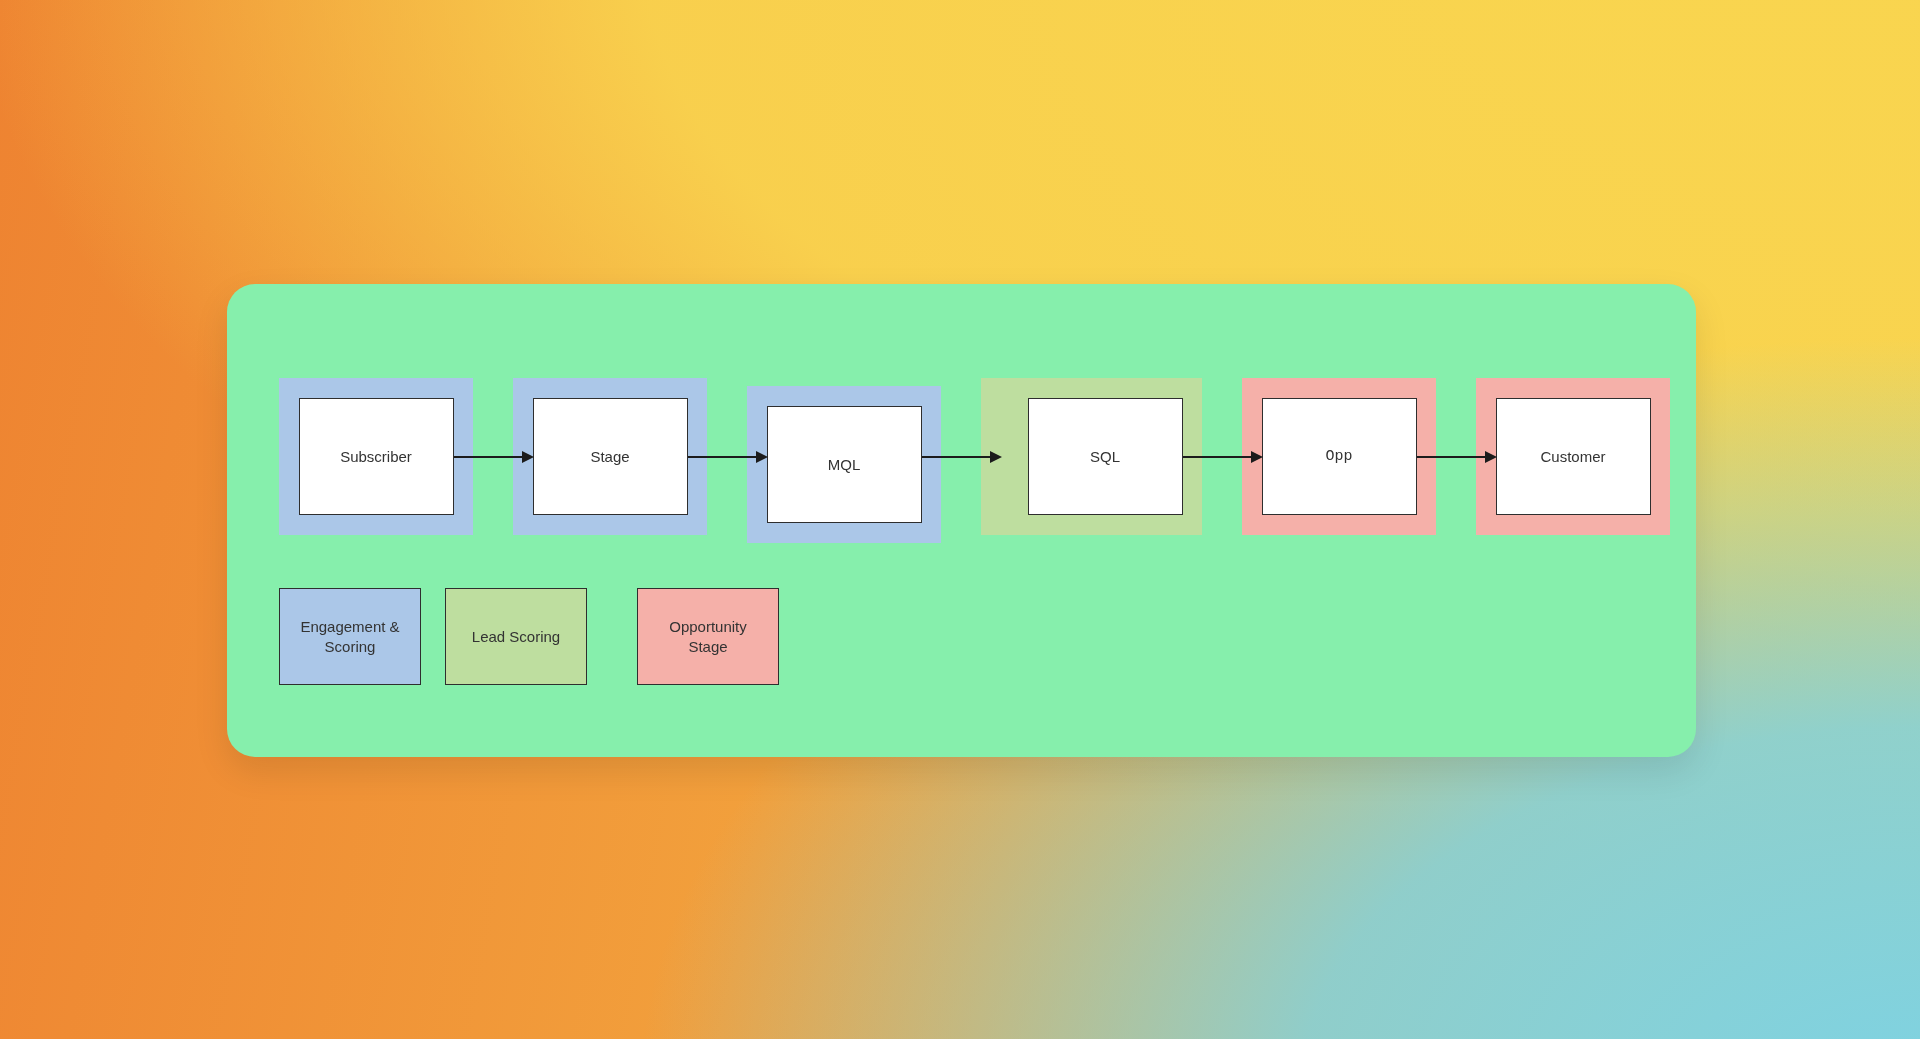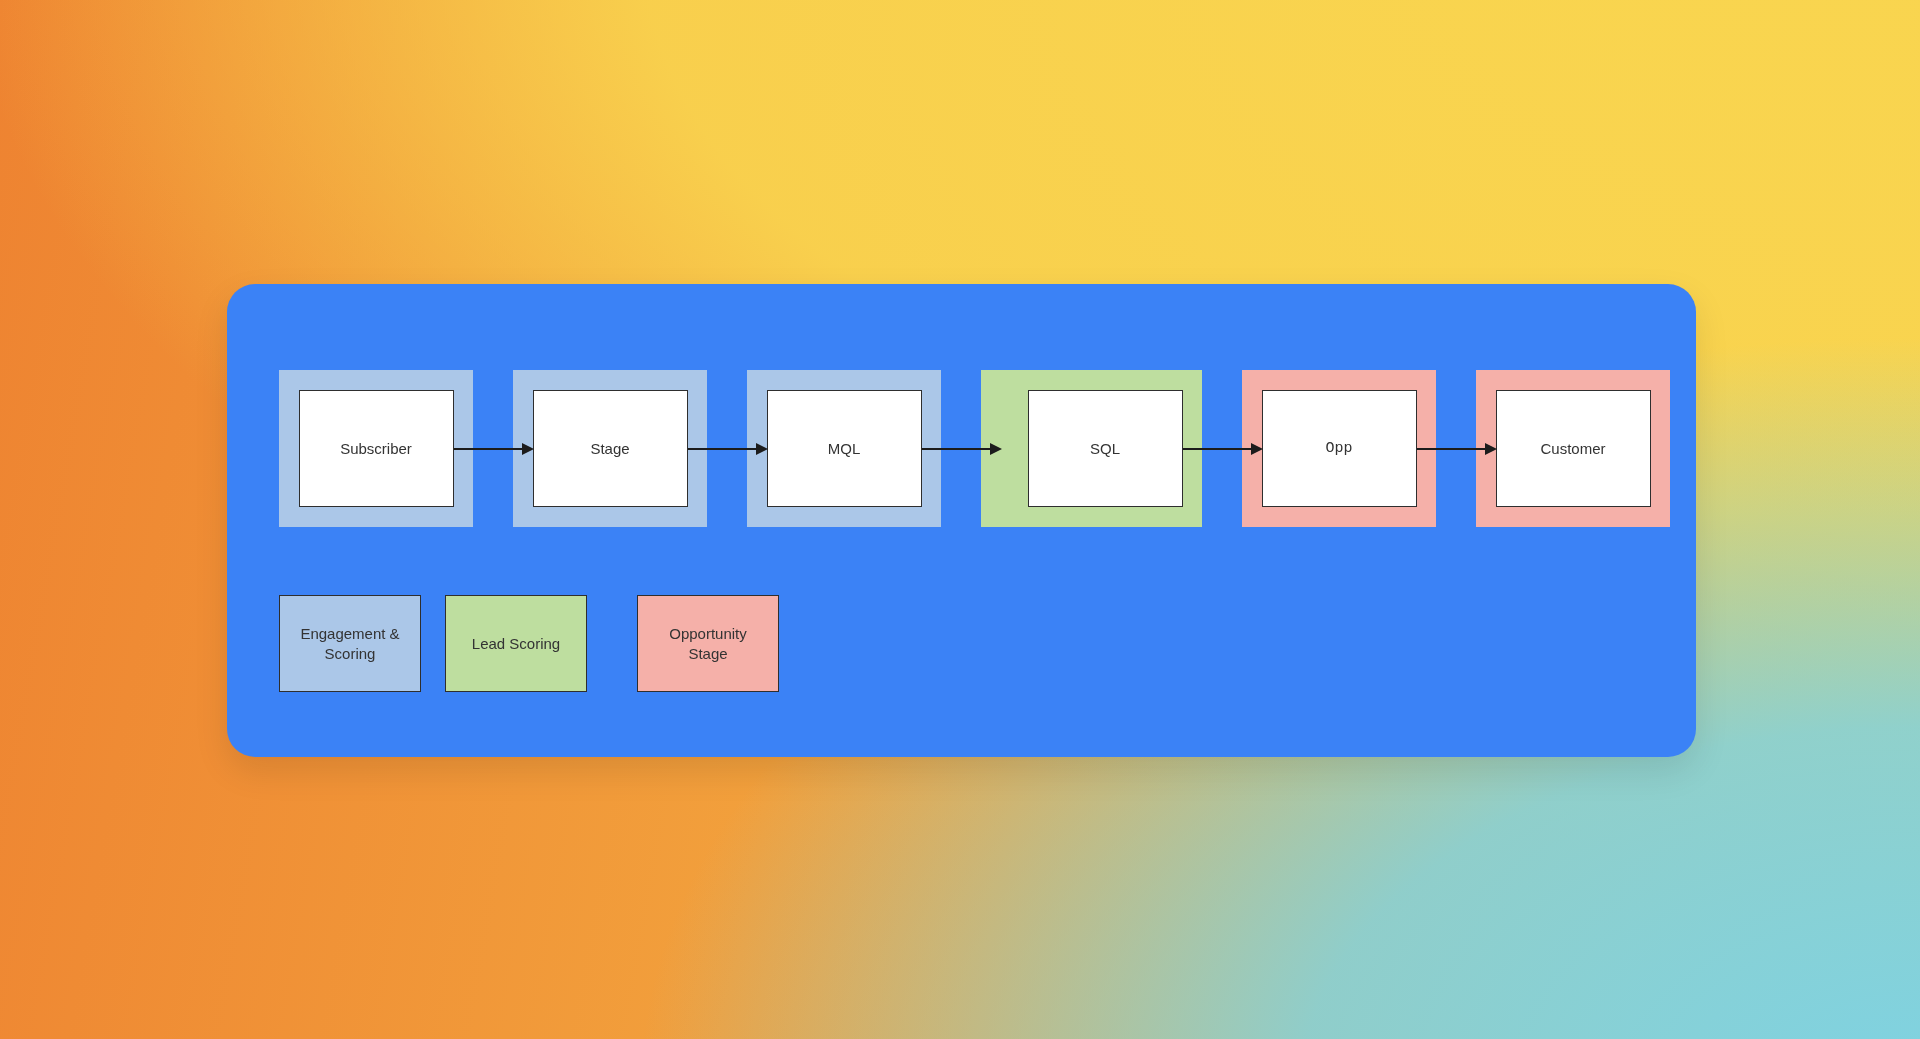--- a/index.html
+++ b/index.html
@@ -14,21 +14,21 @@
       radial-gradient(115% 125% at 100% 105%, #7ed2e2 0%, rgba(126,210,226,0.85) 28%, rgba(126,210,226,0) 58%),
       radial-gradient(130% 120% at 92% -5%, #f9d54f 0%, rgba(249,213,79,0.9) 45%, rgba(249,213,79,0) 72%),
       linear-gradient(100deg, #ee8331 0%, #f3a83f 55%, #f6c94a 100%);
   }
   .card {
     position: absolute;
     left: 227px;
     top: 284px;
     width: 1469px;
     height: 473px;
-    background: #3b82f6;
+    background: #86efac;
     border-radius: 28px;
     box-shadow: 0 14px 34px rgba(0,0,0,0.10);
   }
   .stages-row {
     position: absolute;
     left: 52px;
     top: 86px;
     display: flex;
     align-items: center;
   }
@@ -70,21 +70,21 @@
     top: -7px;
     width: 0;
     height: 0;
     border-left: 12px solid #1c1c1c;
     border-top: 6px solid transparent;
     border-bottom: 6px solid transparent;
   }
   .legend-row {
     position: absolute;
     left: 52px;
-    top: 311px;
+    top: 304px;
     display: flex;
     gap: 24px;
   }
   .legend-box {
     width: 142px;
     height: 97px;
     border: 1.6px solid #2e2e2e;
     box-sizing: border-box;
     display: flex;
     align-items: center;
@@ -102,21 +102,21 @@
 <div class="card">
   <div class="stages-row">
       <div class="stage-frame" style="background: rgb(171, 199, 232);">
         <div class="stage-inner">Subscriber</div>
       </div>
       <div class="arrow"></div>
       <div class="stage-frame" style="background: rgb(171, 199, 232);">
         <div class="stage-inner">Stage</div>
       </div>
       <div class="arrow"></div>
-      <div class="stage-frame" style="background: rgb(171, 199, 232);">
+      <div class="stage-frame" style="background: rgb(171, 199, 232); margin-top: 16px;">
         <div class="stage-inner">MQL</div>
       </div>
       <div class="arrow"></div>
       <div class="stage-frame" style="background: rgb(190, 222, 159); padding-left: 27px;">
         <div class="stage-inner">SQL</div>
       </div>
       <div class="arrow"></div>
       <div class="stage-frame" style="background: rgb(245, 176, 169); font-family: Liberation Mono, monospace;">
         <div class="stage-inner">Opp</div>
       </div>

